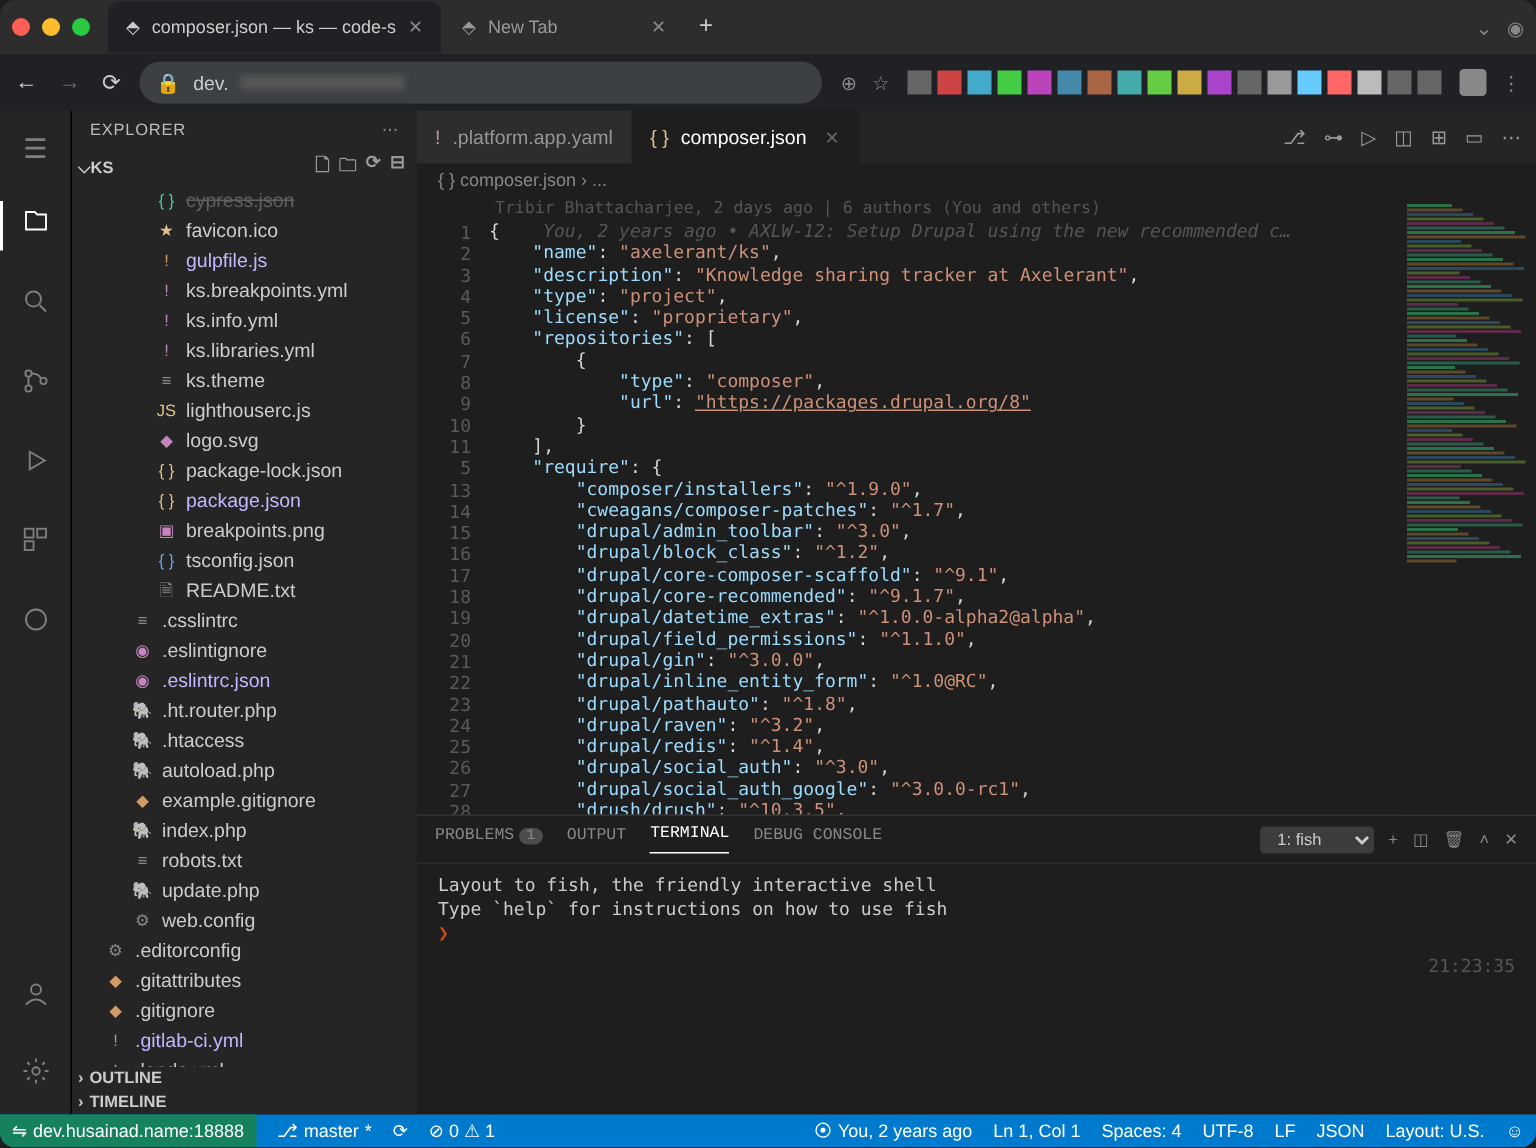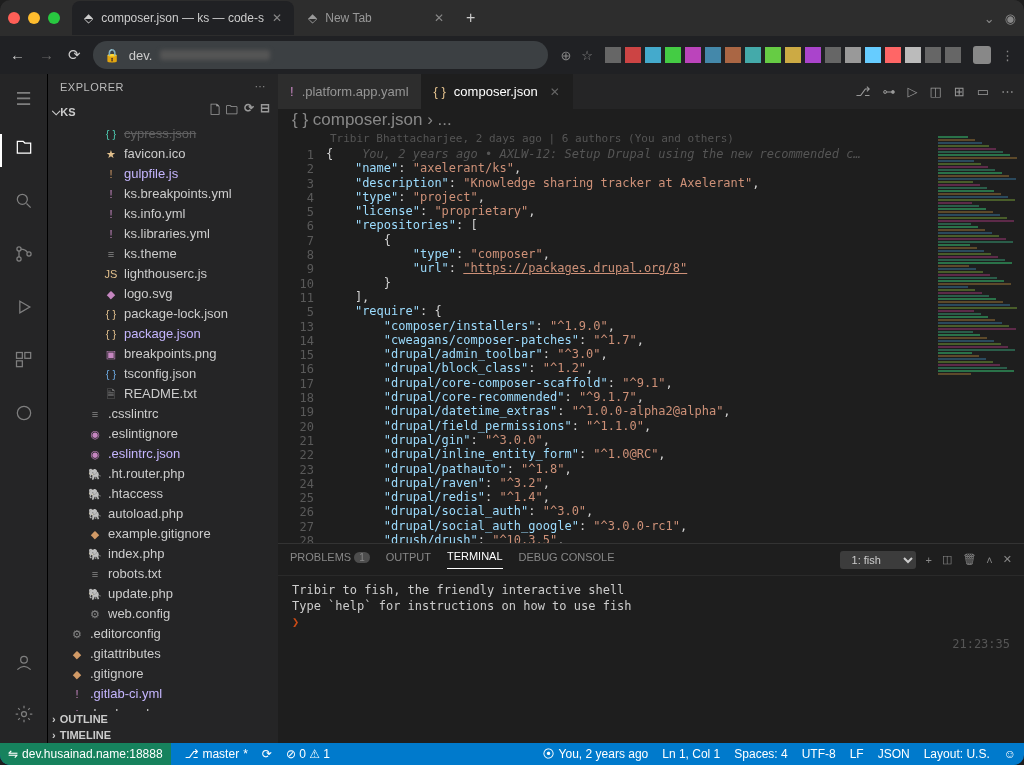--- a/index.html
+++ b/index.html
@@ -48,35 +48,35 @@
 .star { color:#e2c08d; }
 .section { padding:2px 6px 2px 4px; font-size:11px; font-weight:bold; color:#ccc; display:flex; align-items:center; gap:4px;}
 
 
 .editor-area { flex:1; display:flex; flex-direction:column; background:#1e1e1e; overflow:hidden; }
 .editor-tabs { height:35px; background:#252526; display:flex; align-items:stretch; }
 .editor-tab { display:flex; align-items:center; padding: 0 12px; gap:8px; font-size:13px; color:#969696; background:#2d2d2d; border-right:1px solid #1e1e1e; cursor:pointer;}
 .editor-tab.active { background:#1e1e1e; color:#fff; }
 .editor-tab .ex { color:#666; font-size:12px; margin-left:4px;}
 .editor-tabs-right { margin-left:auto; display:flex; align-items:center; gap:12px; padding-right:10px; color:#999; font-size:13px;}
-.breadcrumb { height:22px; background:#1e1e1e; padding: 2px 14px; color:#888; font-size:17px; display:flex; align-items:center; gap:4px;}
+.breadcrumb { height:22px; background:#1e1e1e; padding: 2px 14px; color:#888; font-size:12px; display:flex; align-items:center; gap:4px;}
 .editor-content { flex:1; display:flex; overflow:hidden; position:relative;}
 .gutter { width:48px; text-align:right; padding:0 12px 0 0; color:#5a5a5a; font-size:12px; font-family: Menlo, monospace; line-height:17px; padding-top:16px; user-select:none;}
 .gutter .gl { height:14.3px; }
 .code { flex:1; font-family: Menlo, Consolas, monospace; font-size:12px; line-height:14.3px; padding-top:0; overflow:hidden; white-space:pre;}
 .blame-line { color:#555; font-size:11px; padding-left:4px; height:16px; display:flex; align-items:center;}
 .code-line { height:14.3px; }
 .k { color:#9cdcfe;} .s { color:#ce9178;} .p { color:#d4d4d4;} .u { text-decoration:underline; color:#ce9178;} .dim-inline{color:#555;font-style:italic;}
 .minimap { width:90px; background:#1e1e1e; padding:4px; opacity:0.6; font-size:2px; line-height:3px; color:#4e7; overflow:hidden;}
 .minimap div { height:2px; margin:1px 0;}
 
 
 .panel { height:200px; background:#1e1e1e; border-top:1px solid #333; display:flex; flex-direction:column;}
 .panel-tabs { height:32px; display:flex; align-items:center; padding:0 12px; gap:16px; font-size:11px; color:#888; border-bottom:1px solid #2a2a2a;}
-.panel-tab { text-transform:uppercase; padding-bottom:6px; cursor:pointer;}
+.panel-tab { text-transform:uppercase; padding-bottom:6px; cursor:pointer;font-family:Liberation Mono, monospace;}
 .panel-tab.active { color:#fff; border-bottom:1px solid #fff;}
 .panel-tab .badge { background:#4d4d4d; border-radius:8px; padding:0 5px; font-size:10px; margin-left:3px;}
 .panel-tabs-right { margin-left:auto; display:flex; align-items:center; gap:10px;}
 .term-sel { background:#3c3c3c; border:none; color:#ccc; font-size:11px; padding:2px 18px 2px 8px; border-radius:3px;}
 .panel-body { flex:1; padding:6px 14px; font-family: Menlo, monospace; font-size:12px; color:#ccc; line-height:16px; position:relative;}
 .prompt-line .cyan{color:#2aa198;} .prompt-line .red{color:#cb4b16;} .prompt-line .mag{color:#d33682;} .prompt-line .grn{color:#859900;}
 .time-stamp { position:absolute; right:14px; top:60px; color:#555;}
 
 
 .status-bar { height:22px; background:#007acc; color:#fff; display:flex; align-items:center; font-size:12px; padding:0 8px; gap:14px;}
@@ -494,21 +494,21 @@
             <div class="panel-tabs-right">
             <select class="term-sel"><option>1: fish</option></select>
             <span>+</span>
             <span>◫</span>
             <span>🗑</span>
             <span>˄</span>
             <span>✕</span>
           </div>
         </div>
         <div class="panel-body">
-          <div>Tribir to fish, the friendly interactive shell</div>
+          <div>Layout to fish, the friendly interactive shell</div>
           <div>Type `help` for instructions on how to use fish</div>
           <div class="prompt-line"><span class="red">❯</span></div>
           <div class="time-stamp">21:23:35</div>
         </div>
       </div>
     </div>
   </div>
 
   <div class="status-bar">
     <div class="s-item green-bg">

